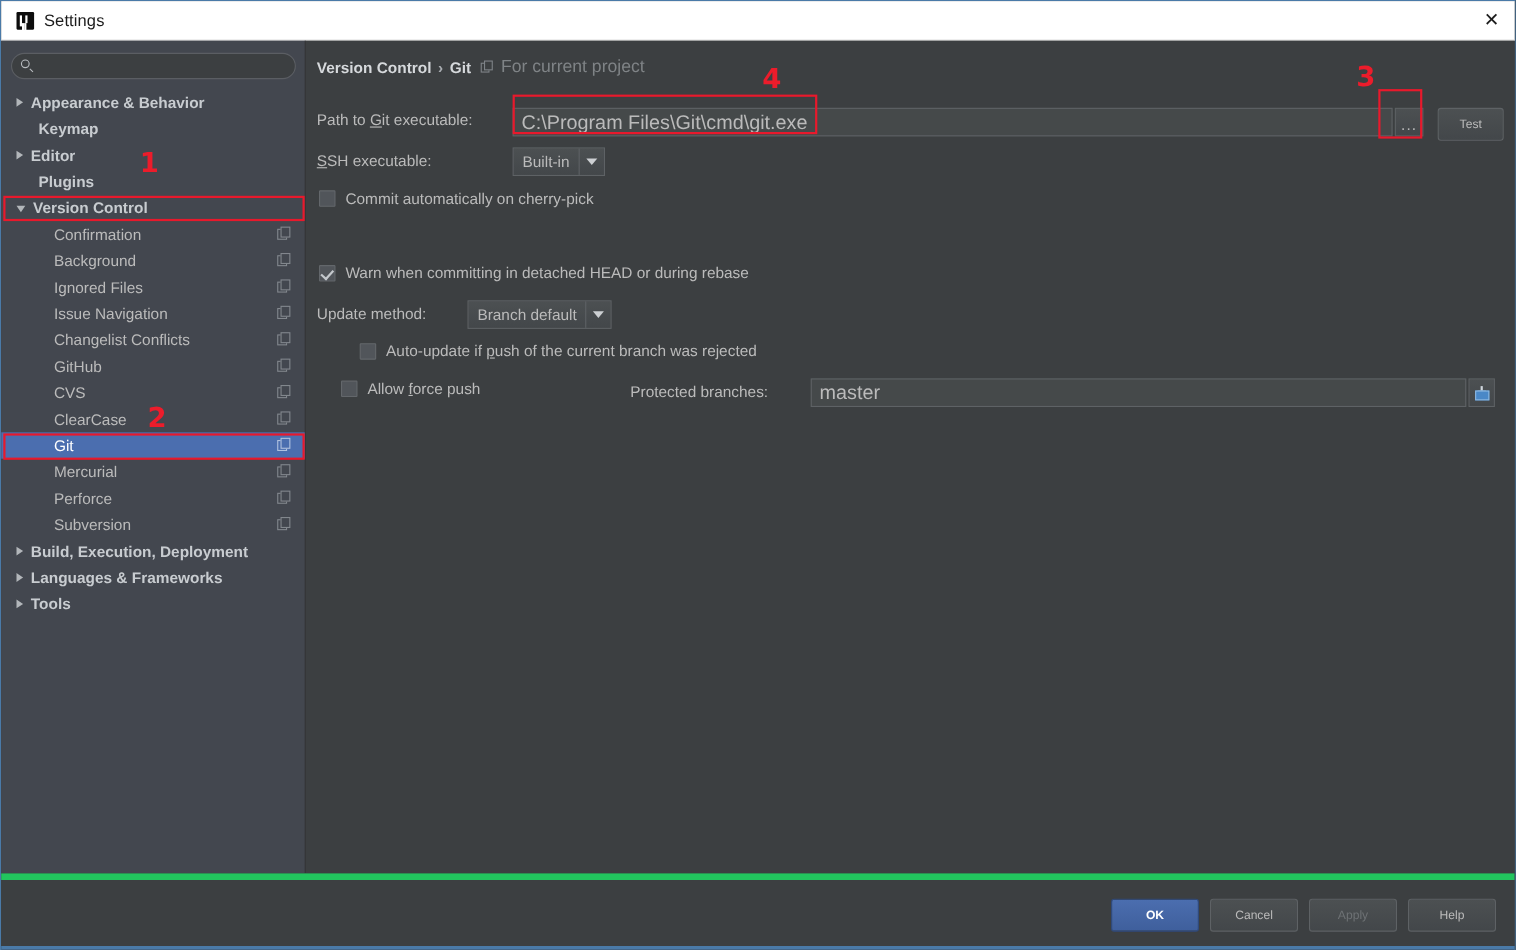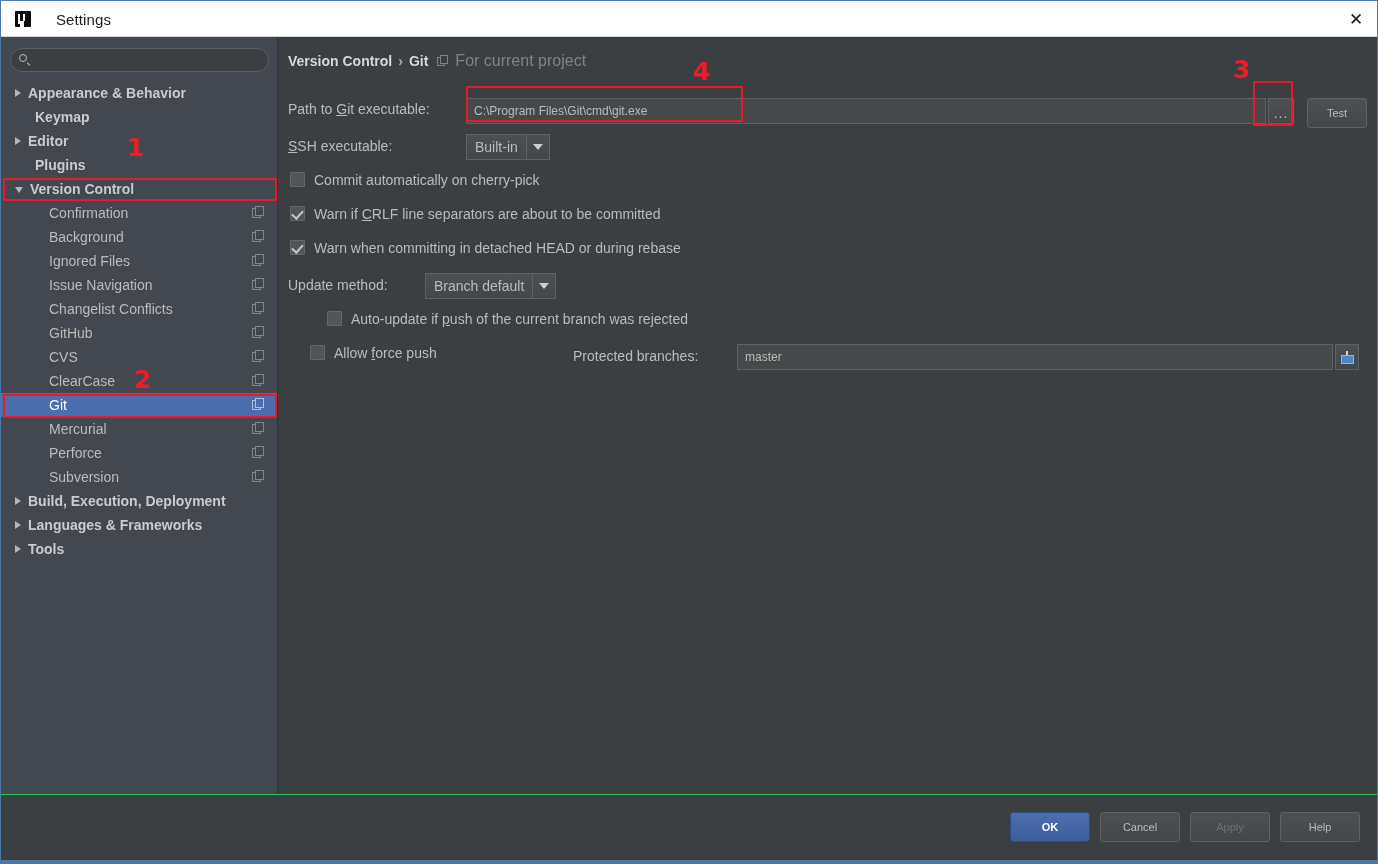--- a/index.html
+++ b/index.html
@@ -29,21 +29,21 @@
     background: #ffffff;
     box-sizing: border-box;
     border-bottom: 1px solid #d4d4d4;
   }
   .titlebar-left {
     position: absolute;
     left: 14px; top: 0;
     height: 36px;
     display: flex;
     align-items: center;
-    gap: 25px;
+    gap: 9px;
   }
   .ij-logo {
     width: 16px; height: 16px;
     background: #0d0d0d;
     border-radius: 1px;
     position: relative;
   }
   .ij-logo::before {
     content: "";
     position: absolute;
@@ -277,21 +277,21 @@
   }
   .u { text-decoration: underline; }
 
   .row { position: absolute; }
 
   .textfield {
     background: #45494a;
     border: 1px solid #5e6265;
     box-sizing: border-box;
     color: #bbbbbb;
-    font-size: 12px;
+    font-size: 18px;
     font-family: "Liberation Sans", sans-serif;
     padding: 0 7px;
     outline: none;
     line-height: 1;
   }
 
   .btn {
     background: linear-gradient(#4c5052, #43474a);
     border: 1px solid #5e6265;
     border-radius: 3px;
@@ -343,21 +343,21 @@
     width: 0; height: 0;
     border-left: 5px solid transparent;
     border-right: 5px solid transparent;
     border-top: 6px solid #cdd0d3;
     display: block;
   }
 
   .checkrow {
     position: absolute;
     display: flex;
-    align-items: flex-start;
+    align-items: flex-end;
     gap: 9px;
     cursor: pointer;
   }
   .checkbox {
     width: 15px; height: 15px;
     background: #51555a;
     border: 1px solid #63676b;
     box-sizing: border-box;
     flex: none;
     position: relative;
@@ -426,21 +426,21 @@
     cursor: pointer;
   }
 
   
   .footer {
     position: absolute;
     left: 0; top: 793px;
     width: 1376px;
     height: 69px;
     background: #3c3f41;
-    border-top: 1px solid #22c55e;
+    border-top: 6px solid #22c55e;
     box-sizing: border-box;
   }
   .footer .btn {
     position: absolute;
     top: 17px;
     height: 30px;
   }
 
   
   .anno-box {
@@ -636,24 +636,20 @@
             <i></i>
           </span>
       </div>
     </div>
 
     <div class="checkrow" style="left:12px; top:135px;">
       <span class="checkbox"></span>
       <span class="label"><span>Commit automatically on cherry-pick</span></span>
     </div>
 
-    <div class="checkrow" style="left:12px; top:169px;">
-      <span class="checkbox checked"></span>
-      <span class="label"><span>Warn if </span><span class="u">C</span><span>RLF line separators are about to be committed</span></span>
-    </div>
 
     <div class="checkrow" style="left:12px; top:203px;">
       <span class="checkbox checked"></span>
       <span class="label"><span>Warn when committing in detached HEAD or during rebase</span></span>
     </div>
 
     <div class="row" style="left:10px; top:234px;">
       <span class="label" style="position:absolute; left:0; top:6px;">Update method:</span>
       <div class="combo" style="position:absolute; left:137px; top:2px;">
         <span class="combo-value">Branch default</span>

